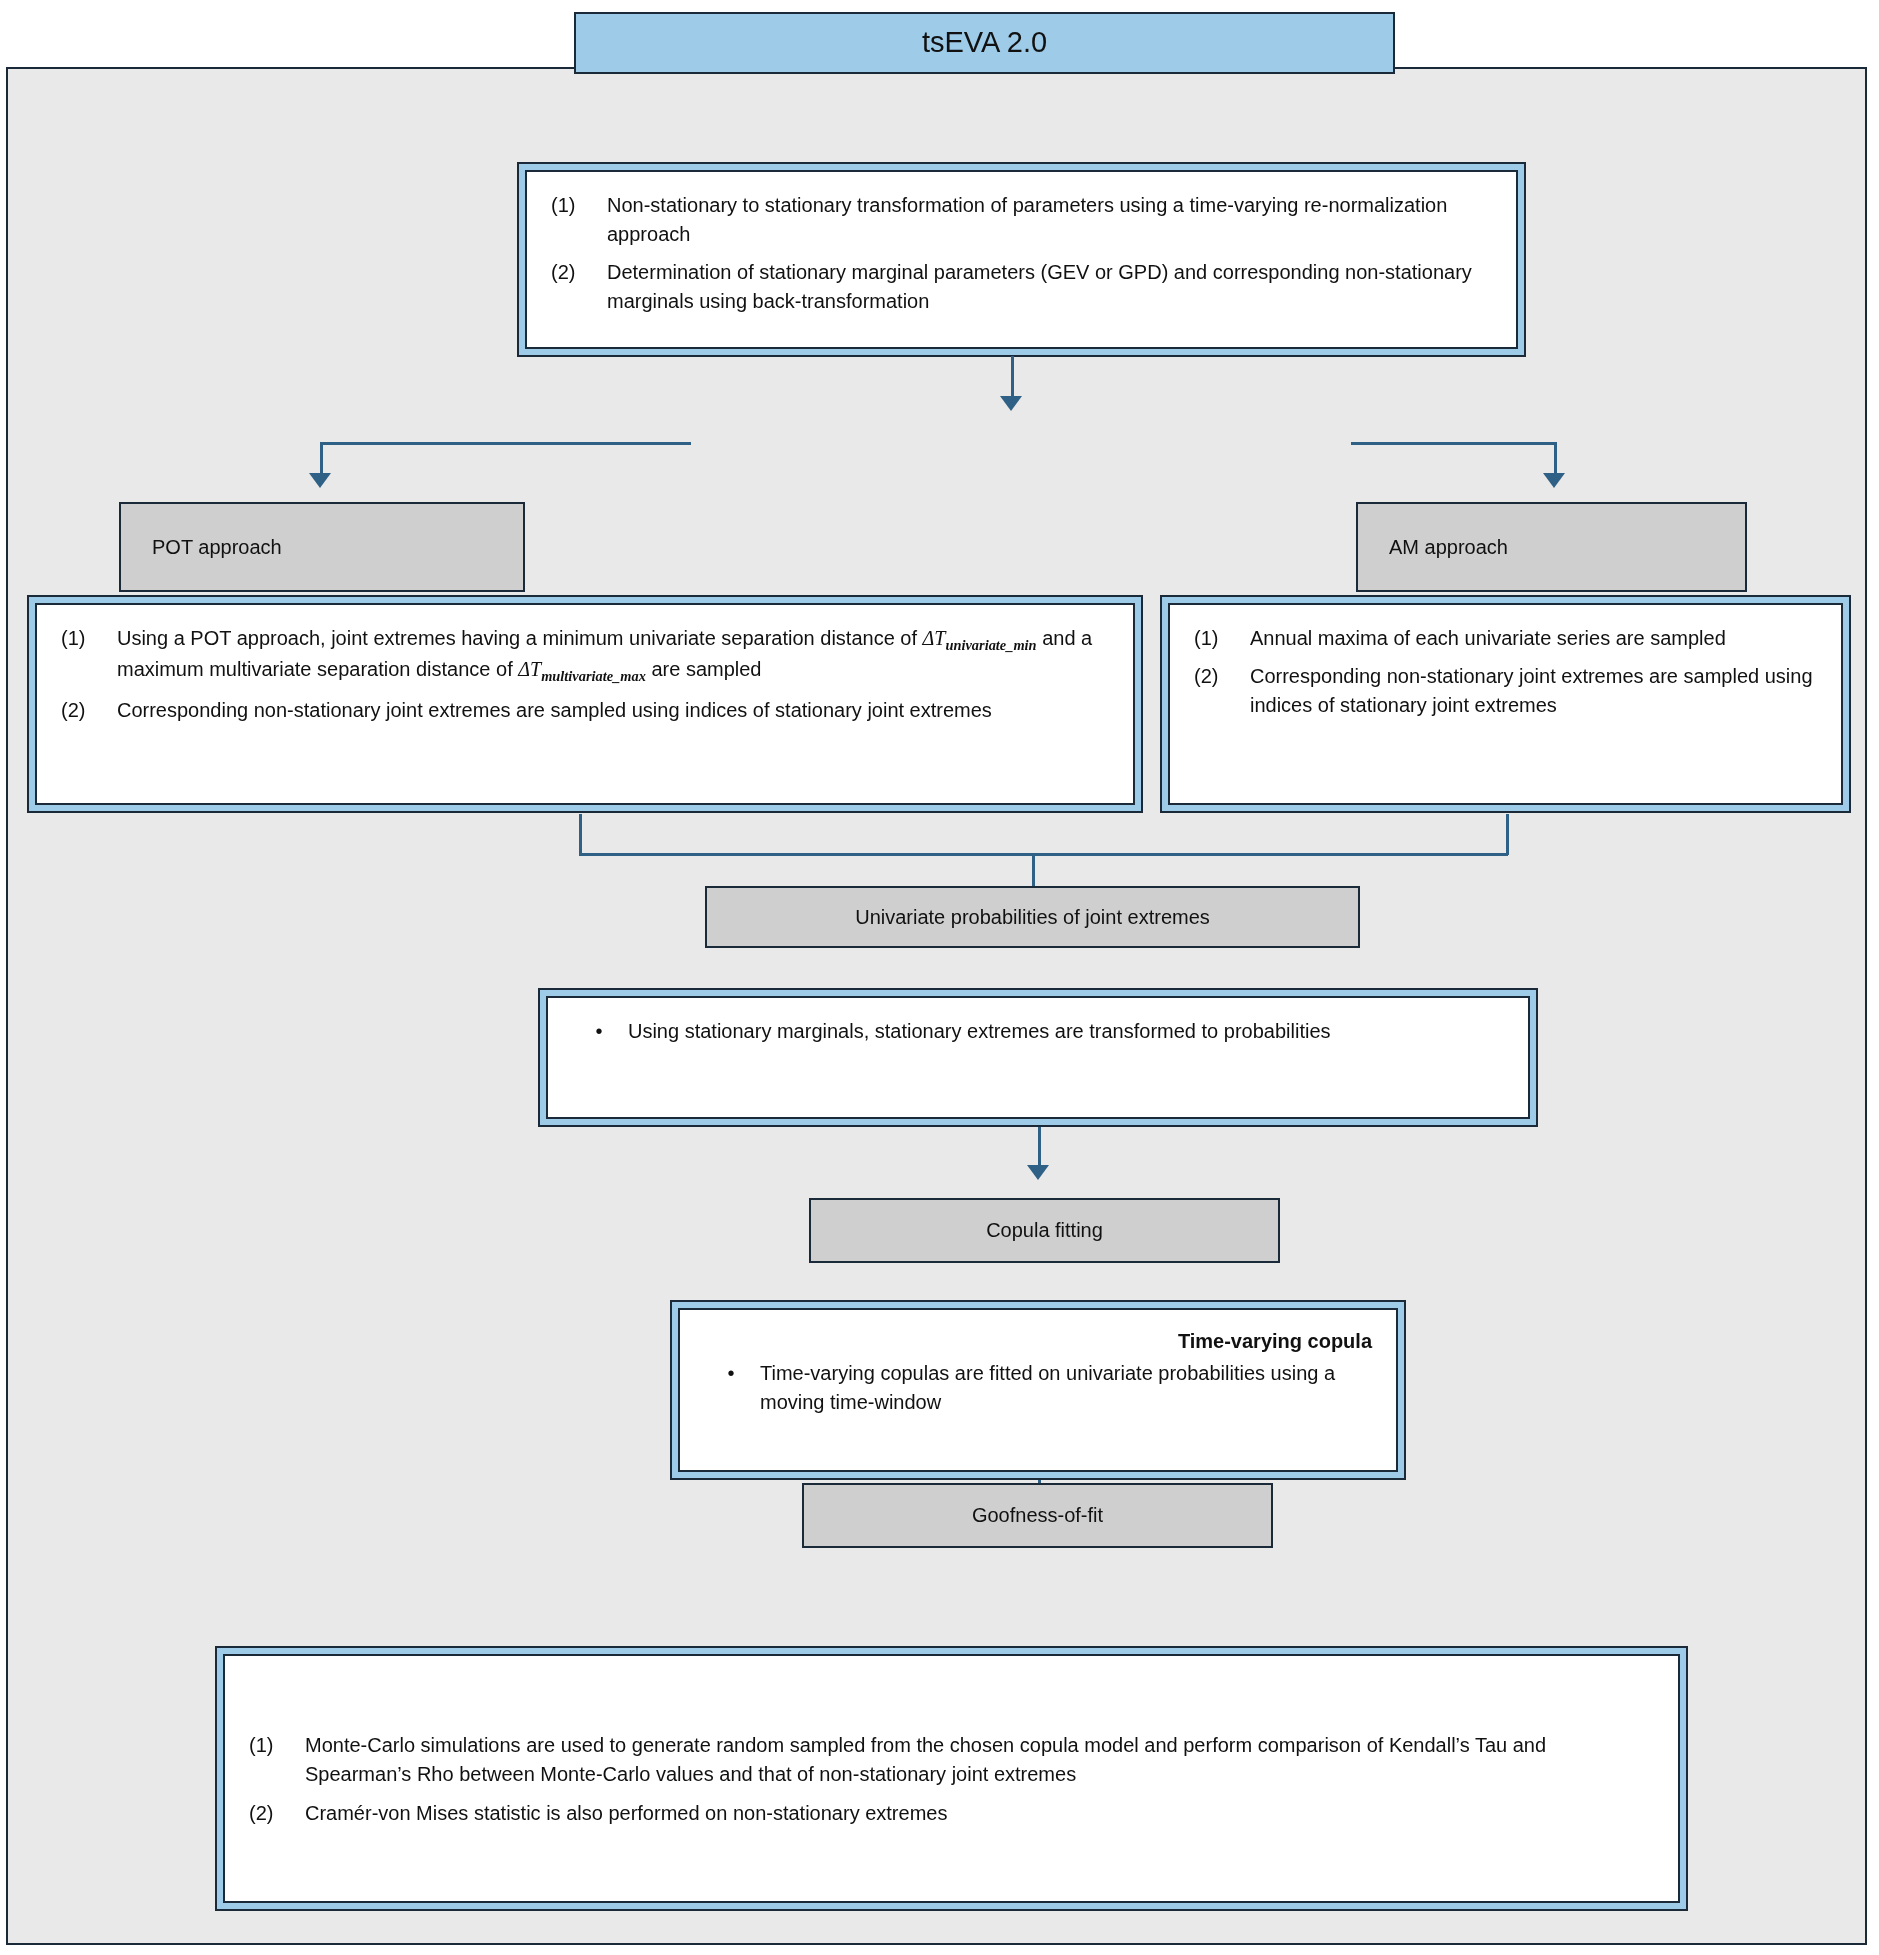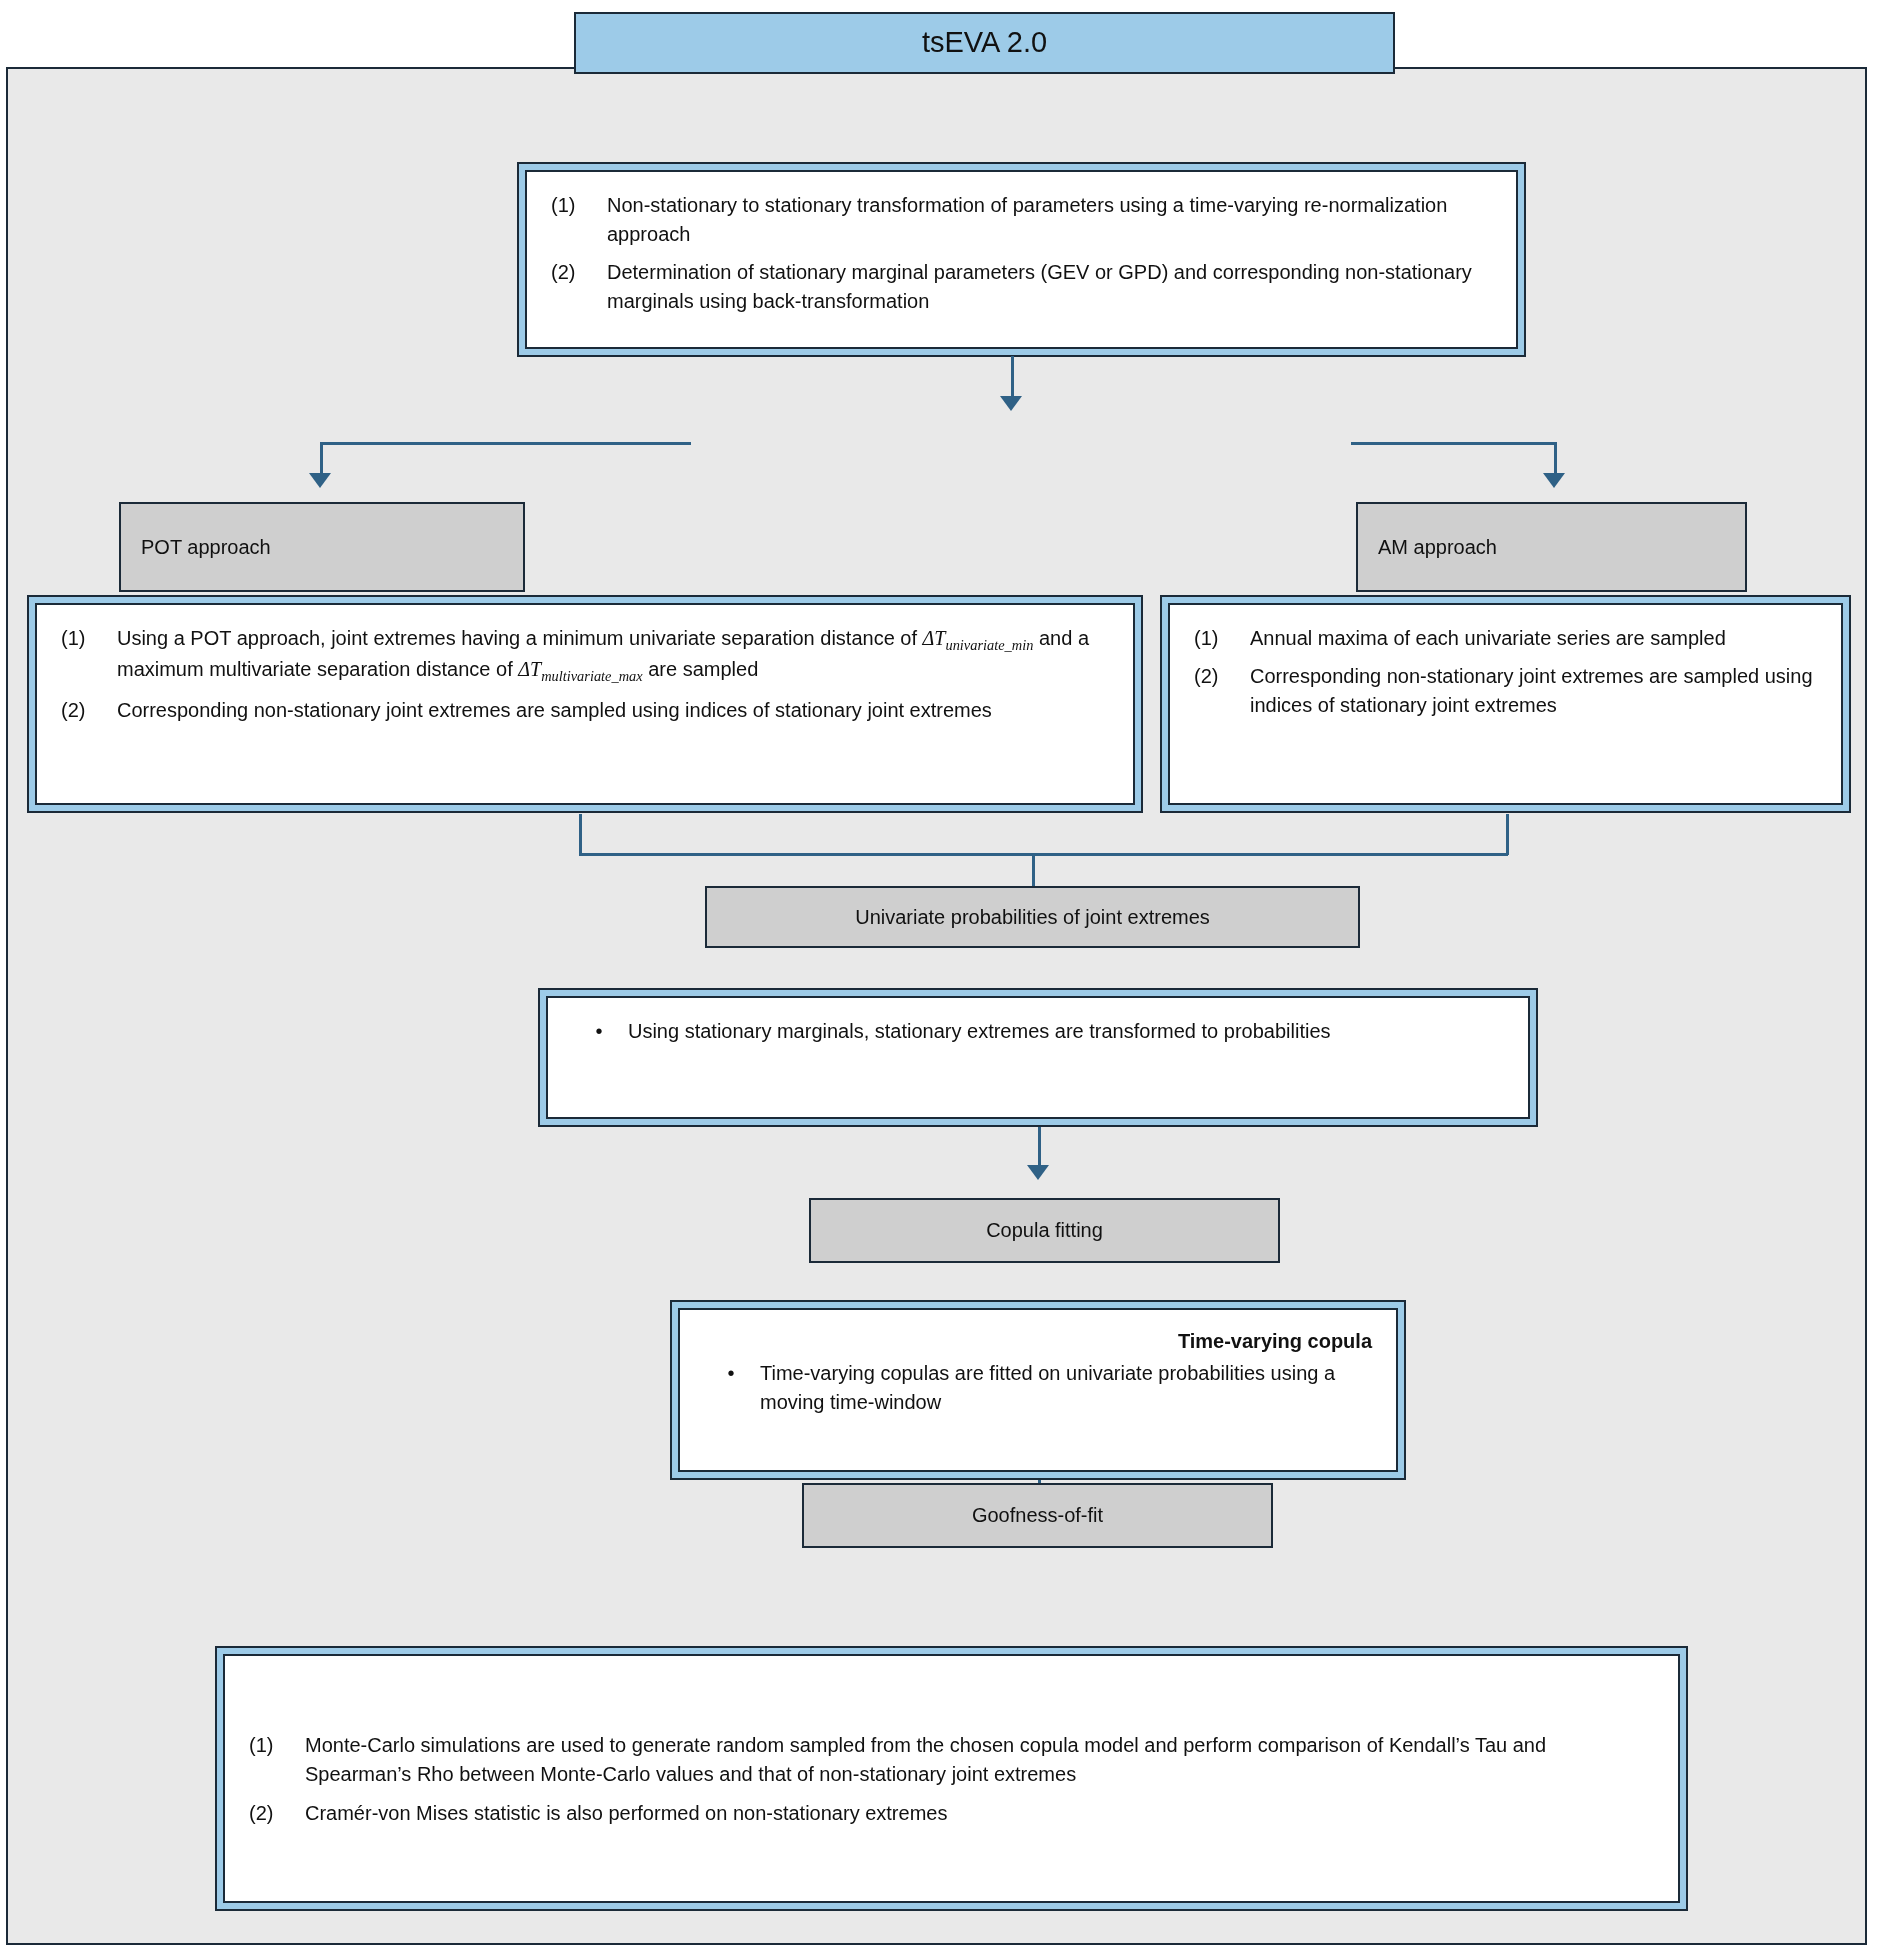--- a/index.html
+++ b/index.html
@@ -37,21 +37,21 @@
   
   .hdr{
     position:absolute;
     background:#cfcfcf;
     border:2.7px solid #1b2a38;
     box-sizing:border-box;
     display:flex;align-items:center;
     font-size:20px;color:#111;
   }
   .hdr.center{justify-content:center;}
-  .hdr.left{justify-content:flex-start;padding-left:20px;}
+  .hdr.left{justify-content:flex-start;padding-left:31px;}
 
   
   .cbox{
     position:absolute;
     background:#9dcbe8;
     border:2.7px solid #1b2a38;
     box-sizing:border-box;
     padding:6.4px;
   }
   .cbox > .inner{
@@ -67,21 +67,21 @@
 
   
   .row{display:flex;align-items:flex-start;margin:1.8px 0 9px 0;}
   .row:last-child{margin-bottom:0;}
   .mark{flex:0 0 auto;width:56px;}
   .mark.bullet{width:56px;text-align:left;padding-left:23.6px;box-sizing:border-box;}
   .txt{flex:1 1 auto;}
   .bold-head{font-weight:bold;margin-bottom:3.6px;text-align:right;}
 
   em.mathvar{font-style:italic;font-family:"Liberation Serif", serif;}
-  .sub{font-size:0.72em;vertical-align:sub;font-style:italic;font-family:"Liberation Serif", serif;}
+  .sub{font-size:0.72em;vertical-align:sub;font-style:italic;font-family:"Liberation Serif", serif;font-weight:bold;}
 
   
   .ln{position:absolute;background:#2f6186;}
   .vl{width:2.7px;}
   .hl{height:2.7px;}
   .arrow{
     position:absolute;
     width:0;height:0;
     border-left:11.8px solid transparent;
     border-right:11.8px solid transparent;

